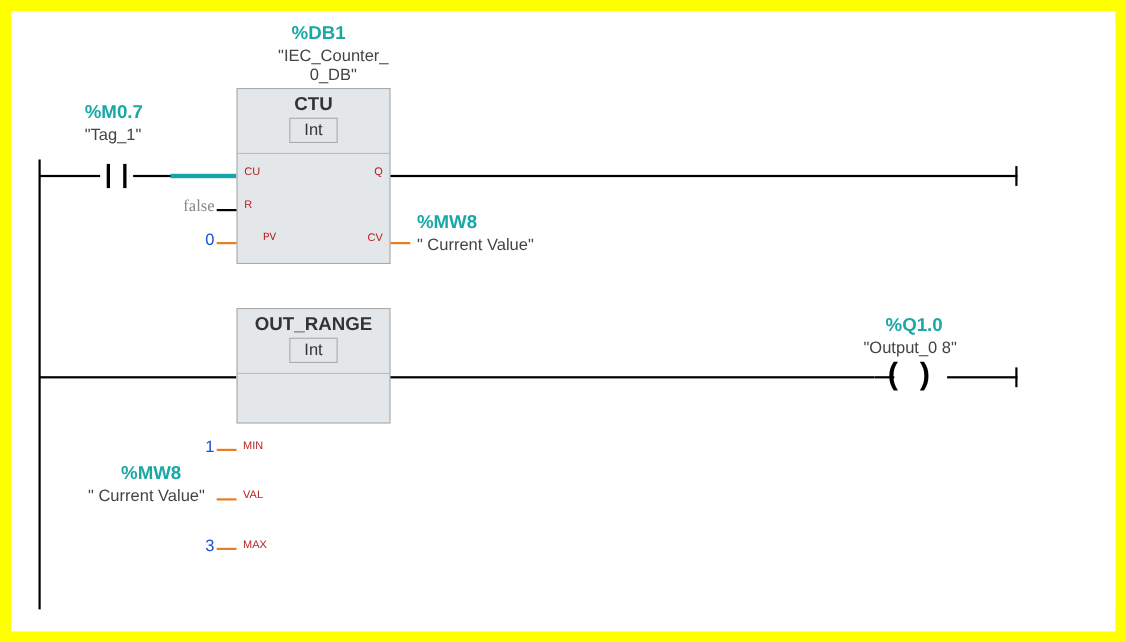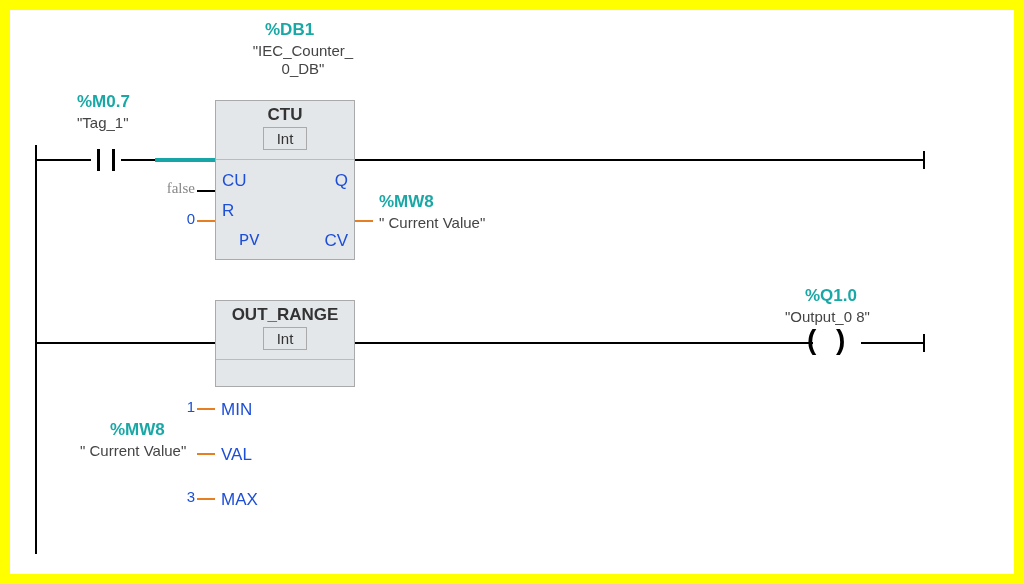--- a/index.html
+++ b/index.html
@@ -72,43 +72,42 @@
     font-size: 28px;
     font-weight: bold;
     color: #000;
     letter-spacing: 6px;
   }
   
   .fblock {
     position: absolute;
     background: #e4e7e9;
     border: 1px solid #aaa;
-    margin-top: 20px;
   }
   .fblock-head {
     text-align: center;
     padding: 4px 0 2px 0;
     font-size: 17px;
     font-weight: 600;
     color: #333;
   }
   .fblock-sub {
     text-align: center;
     font-size: 15px;
     color: #333;
     border: 1px solid #aaa;
     width: 44px;
     margin: 0 auto 6px auto;
     padding: 2px 0;
     background: #e4e7e9;
   }
   .pin-label {
     position: absolute;
-    font-size: 17px;
-    color: #1d4ed8;
+    font-size: 10px;
+    color: #b91c1c;
     font-weight: 500;
   }
   
   .addr {
     position: absolute;
     color: #1aa8a6;
     font-weight: 700;
     font-size: 17px;
   }
   .tagname {
@@ -195,21 +194,21 @@
 
   <div class="wire" style="left:320px; top:139px; width:570px;"></div>
   <div class="end-tick" style="left:888px; top:131px;"></div>
 
   <div class="stub-orange" style="left:320px; top:200px; width:18px;"></div>
   <div class="addr" style="left:344px; top:172px;">%MW8</div>
   <div class="tagname" style="left:344px; top:194px;">" Current Value"</div>
 
   <div class="wire" style="left:1px; top:322px; width:179px;"></div>
 
-  <div class="fblock" style="left:180px; top:260px; width:140px; height:87px;">
+  <div class="fblock" style="left:180px; top:260px; width:140px; height:105px;">
     <div class="fblock-head">OUT_RANGE</div>
     <div class="fblock-sub">Int</div>
     <div style="position:absolute; left:0; right:0; top:58px; height:1px; background:#bbb;"></div>
   </div>
 
   <div class="pin-label" style="left:186px; top:380px;">MIN</div>
   <div class="pin-label" style="left:186px; top:425px;">VAL</div>
   <div class="pin-label" style="left:186px; top:470px;">MAX</div>
 
   <div class="val-blue" style="left:120px; top:378px; width:40px;">1</div>

